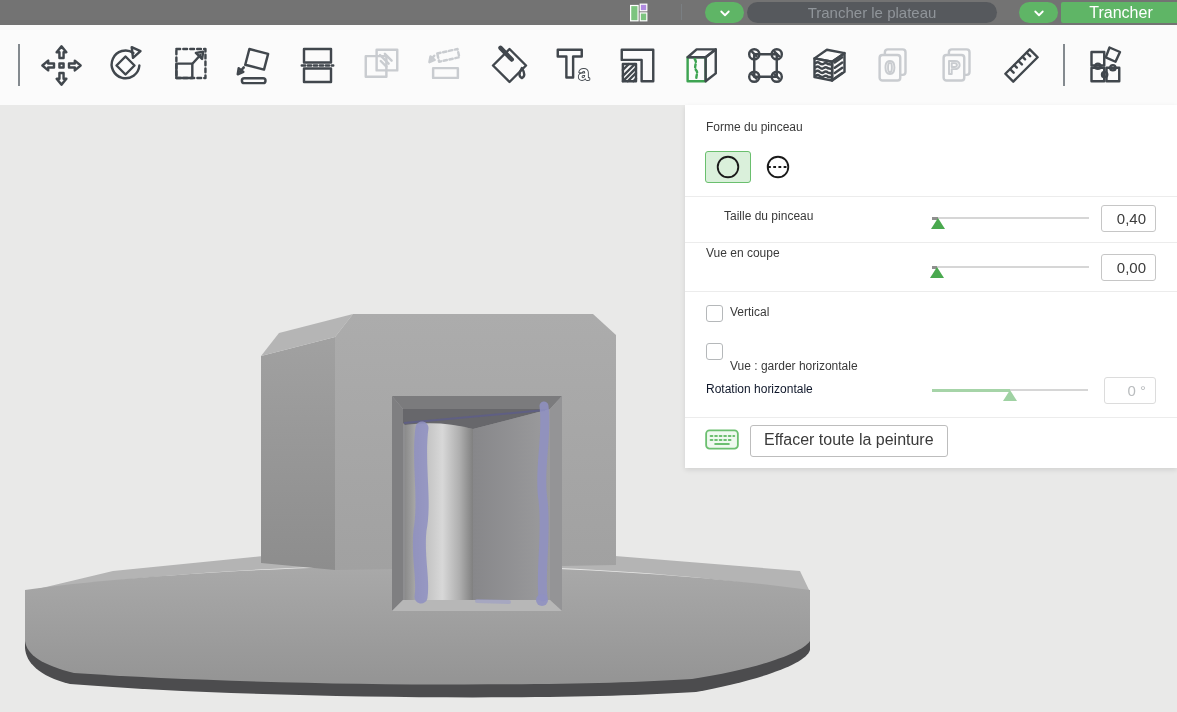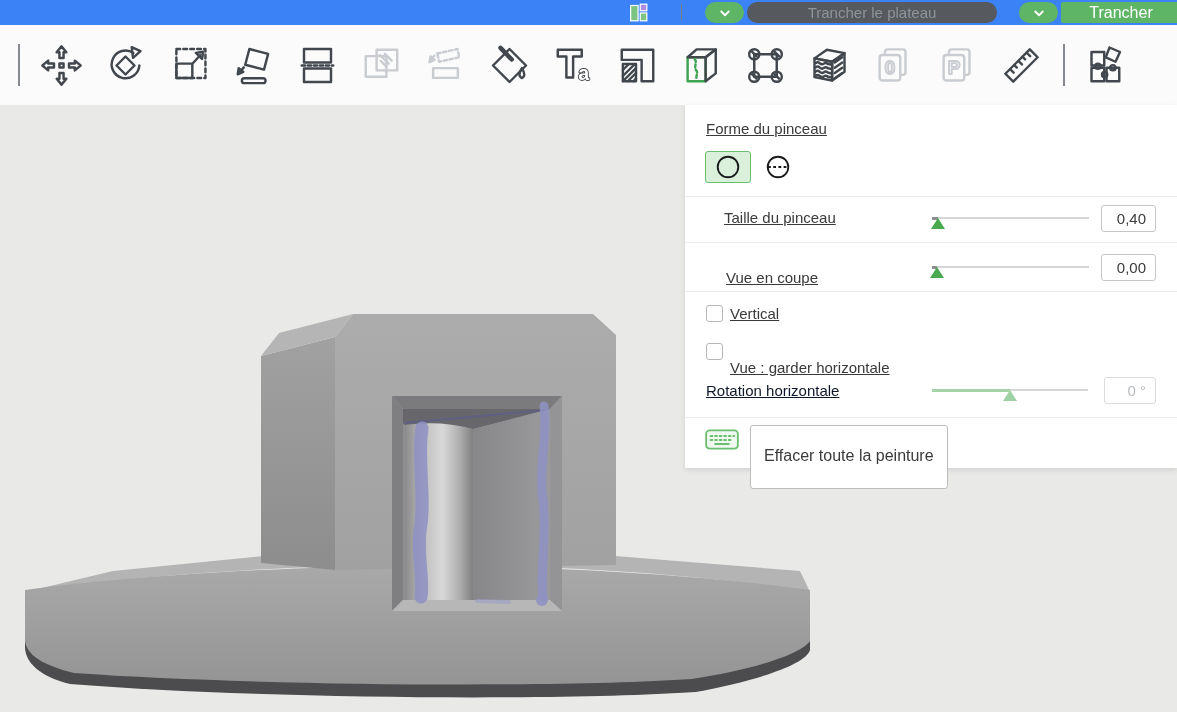--- a/index.html
+++ b/index.html
@@ -1,20 +1,20 @@
 <!DOCTYPE html>
 <html><head>
 <meta charset="utf-8">
 <style>
   html,body{margin:0;padding:0;}
   body{font-family:"Liberation Sans", sans-serif;}
   #app{position:relative;width:1177px;height:712px;overflow:hidden;background:#e9e9e8;}
 
   
-  .topbar{position:absolute;left:0;top:0;width:1177px;height:38px;background:#3b82f6;}
+  .topbar{position:absolute;left:0;top:0;width:1177px;height:38px;background:#737373;}
   .tb-logo{position:absolute;left:628px;top:2px;width:21px;height:21px;}
   .tb-sep{position:absolute;left:681px;top:4px;width:1px;height:16px;background:#7a7f83;}
   .pill{position:absolute;top:2px;height:21px;border-radius:10.5px;display:flex;align-items:center;justify-content:center;box-sizing:border-box;cursor:pointer;}
   .pill.green{background:#5fb566;}
   .pill.dark{background:#56595d;color:#90959a;font-size:15px;}
   .chev1{left:705px;width:39px;}
   .slice{left:747px;width:250px;}
   .chev2{left:1019px;width:39px;}
   .print{left:1061px;width:120px;background:#5fb566;color:#ffffff;font-size:16px;border-radius:2px;}
   .chev-svg{width:18px;height:18px;}
@@ -26,37 +26,37 @@
   .tool.disabled svg{stroke:#c9ccd0;}
   .tool.disabled{cursor:default;}
   .tsep{width:2px;height:42px;background:#848a8f;flex:0 0 auto;}
 
   
   .viewport{position:absolute;left:0;top:105px;width:1177px;height:607px;background:#e9e9e8;}
   .model-svg{position:absolute;left:0;top:0;}
 
   
   .panel{position:absolute;left:685px;top:105px;width:492px;height:363px;background:#ffffff;box-shadow:0 2px 5px rgba(0,0,0,0.10);}
-  .panel .label{position:absolute;font-size:15px;color:#3a3a3a;text-decoration:underline;}
+  .panel .label{position:absolute;font-size:12px;color:#3a3a3a;}
   .panel .label.dis{color:#0f172a;}
   .divider{position:absolute;left:0;width:492px;height:1px;background:#ececec;}
   .shape-btn{position:absolute;width:46px;height:32px;border-radius:3px;display:flex;align-items:center;justify-content:center;box-sizing:border-box;cursor:pointer;background:transparent;border:1px solid transparent;}
   .shape-btn.selected{background:#daf0db;border:1px solid #6abf6e;}
   .slider{position:absolute;height:14px;cursor:pointer;}
   .slider .track{position:absolute;left:0;top:6px;width:100%;height:2px;background:#d6d6d6;}
   .slider .fill{position:absolute;left:0;top:5.5px;height:3px;background:#8f8f8f;}
   .slider.green-fill .fill{background:#a6d4a8;}
   .slider .thumb{position:absolute;top:7px;width:0;height:0;transform:translateX(-50%);
     border-left:7px solid transparent;border-right:7px solid transparent;border-bottom:11px solid #4aa94f;}
   .slider.dis .thumb{border-bottom-color:#9fd2a3;}
   .valbox{position:absolute;width:55px;height:27px;box-sizing:border-box;border:1px solid #c6c6c6;border-radius:3px;background:#fff;
     font-size:15px;color:#3c3c3c;text-align:right;line-height:25px;padding-right:9px;}
   .valbox.dis{color:#b9bcbe;border-color:#dcdcdc;}
   .checkbox{position:absolute;width:17px;height:17px;box-sizing:border-box;border:1px solid #b5b8ba;border-radius:3px;background:#fff;cursor:pointer;}
-  .erase-btn{position:absolute;left:65px;top:320px;height:30px;padding:16px 13px;border:1px solid #bdbdbd;border-radius:3px;background:#fff;
+  .erase-btn{position:absolute;left:65px;top:320px;height:30px;padding:0 13px;border:1px solid #bdbdbd;border-radius:3px;background:#fff;
     font-size:16px;color:#3a3a3a;line-height:28px;cursor:pointer;}
   .kbd-icon{position:absolute;left:20px;top:322px;width:34px;height:25px;cursor:pointer;}
 </style>
 </head>
 <body>
 
 <div id="app">
 
   <div class="topbar">
     <svg class="tb-logo" viewBox="0 0 24 24">
@@ -264,21 +264,21 @@
     <div class="label" style="left:39px;top:104px;">Taille du pinceau</div>
     <div class="slider" style="left:247px;top:106px;width:157px;">
       <div class="track"></div>
       <div class="fill" style="width: 4%;"></div>
       <div class="thumb" style="left: 4%;"></div>
     </div>
     <div class="valbox" style="left:416px;top:100px;">0,40</div>
 
     <div class="divider" style="top:137px;"></div>
 
-    <div class="label" style="left:21px;top:164px;margin-left:20px;">Vue en coupe</div>
+    <div class="label" style="left:21px;top:141px;">Vue en coupe</div>
     <div class="slider" style="left:247px;top:155px;width:157px;">
       <div class="track"></div>
       <div class="fill" style="width: 3%;"></div>
       <div class="thumb" style="left: 3%;"></div>
     </div>
     <div class="valbox" style="left:416px;top:149px;">0,00</div>
 
     <div class="divider" style="top:186px;"></div>
 
     <div class="checkbox" style="left:21px;top:200px;"></div>

